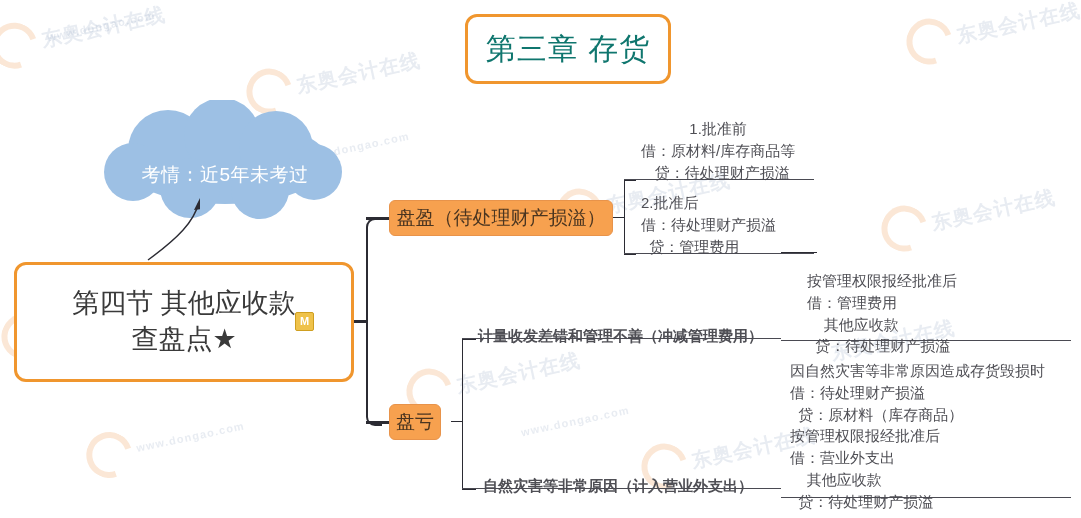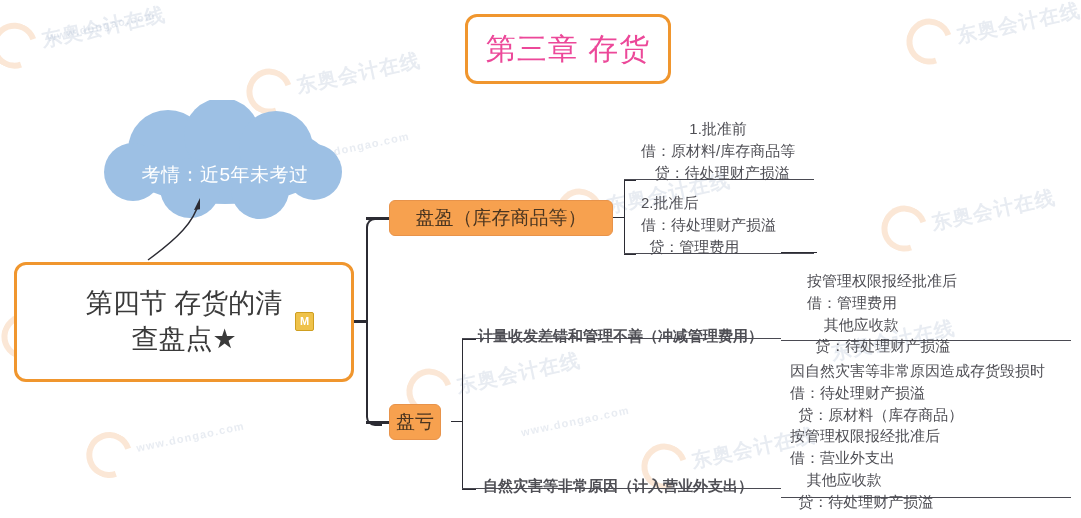--- a/index.html
+++ b/index.html
@@ -63,21 +63,21 @@
   }
   .stub{position:absolute;background:#2b2b33;height:2.6px;}
 
   
   .title-node{
     position:absolute;
     border:3px solid #f0962e;
     border-radius:12px;
     background:#ffffff;
     display:flex;align-items:center;justify-content:center;
-    color:#ec4899;
+    color:#0f766e;
     font-size:30px;
     letter-spacing:1px;
   }
   .root-node{
     position:absolute;
     border:3px solid #f0962e;
     border-radius:12px;
     background:#ffffff;
     display:flex;align-items:center;justify-content:center;
     text-align:center;
@@ -192,31 +192,31 @@
     </svg>
     <div class="lbl" style="top:46px;margin-top:16px;">考情：近5年未考过</div>
   </div>
 
   <svg style="position:absolute;left:90px;top:188px;width:110px;height:80px;">
     <path d="M 109 14 C 104 34, 88 50, 58 72" stroke="#2b2b33" stroke-width="1.4" fill="none"></path>
     <polygon points="112,6 104,22 118,20" fill="#2b2b33"></polygon>
   </svg>
 
   <div class="root-node" style="left:14px;top:262px;width:340px;height:120px;">
-    <span style="white-space:pre-line;">第四节 存货的清
+    <span style="white-space:pre-line;">第四节 其他应收款
 查盘点★</span>
   </div>
   <div class="badge-m" style="left:295px;top:312px;">M</div>
 
   <div class="stub" style="left:354px;top:320px;width:12px;"></div>
   <div class="bracket" style="left:366px;top:218px;width:14px;height:204px;"></div>
   <div class="stub" style="left:366px;top:217px;width:24px;"></div>
   <div class="stub" style="left:366px;top:421px;width:24px;"></div>
 
-  <div class="fill-node" style="left:389px;top:200px;width:224px;height:36px;">盘盈（库存商品等）</div>
+  <div class="fill-node" style="left:389px;top:200px;width:224px;height:36px;">盘盈（待处理财产损溢）</div>
 
   <div class="hline" style="left:613px;top:217px;width:12px;"></div>
   <div class="vline" style="left:624px;top:180px;height:75px;"></div>
   <div class="hline" style="left:624px;top:180px;width:12px;"></div>
   <div class="hline" style="left:624px;top:254px;width:12px;"></div>
 
   <div class="leaf" style="left:641px;top:118px;text-align:center;">1.批准前
 借：原材料/库存商品等
   贷：待处理财产损溢</div>
   <div class="uline" style="left:624px;top:179px;width:190px;"></div>

